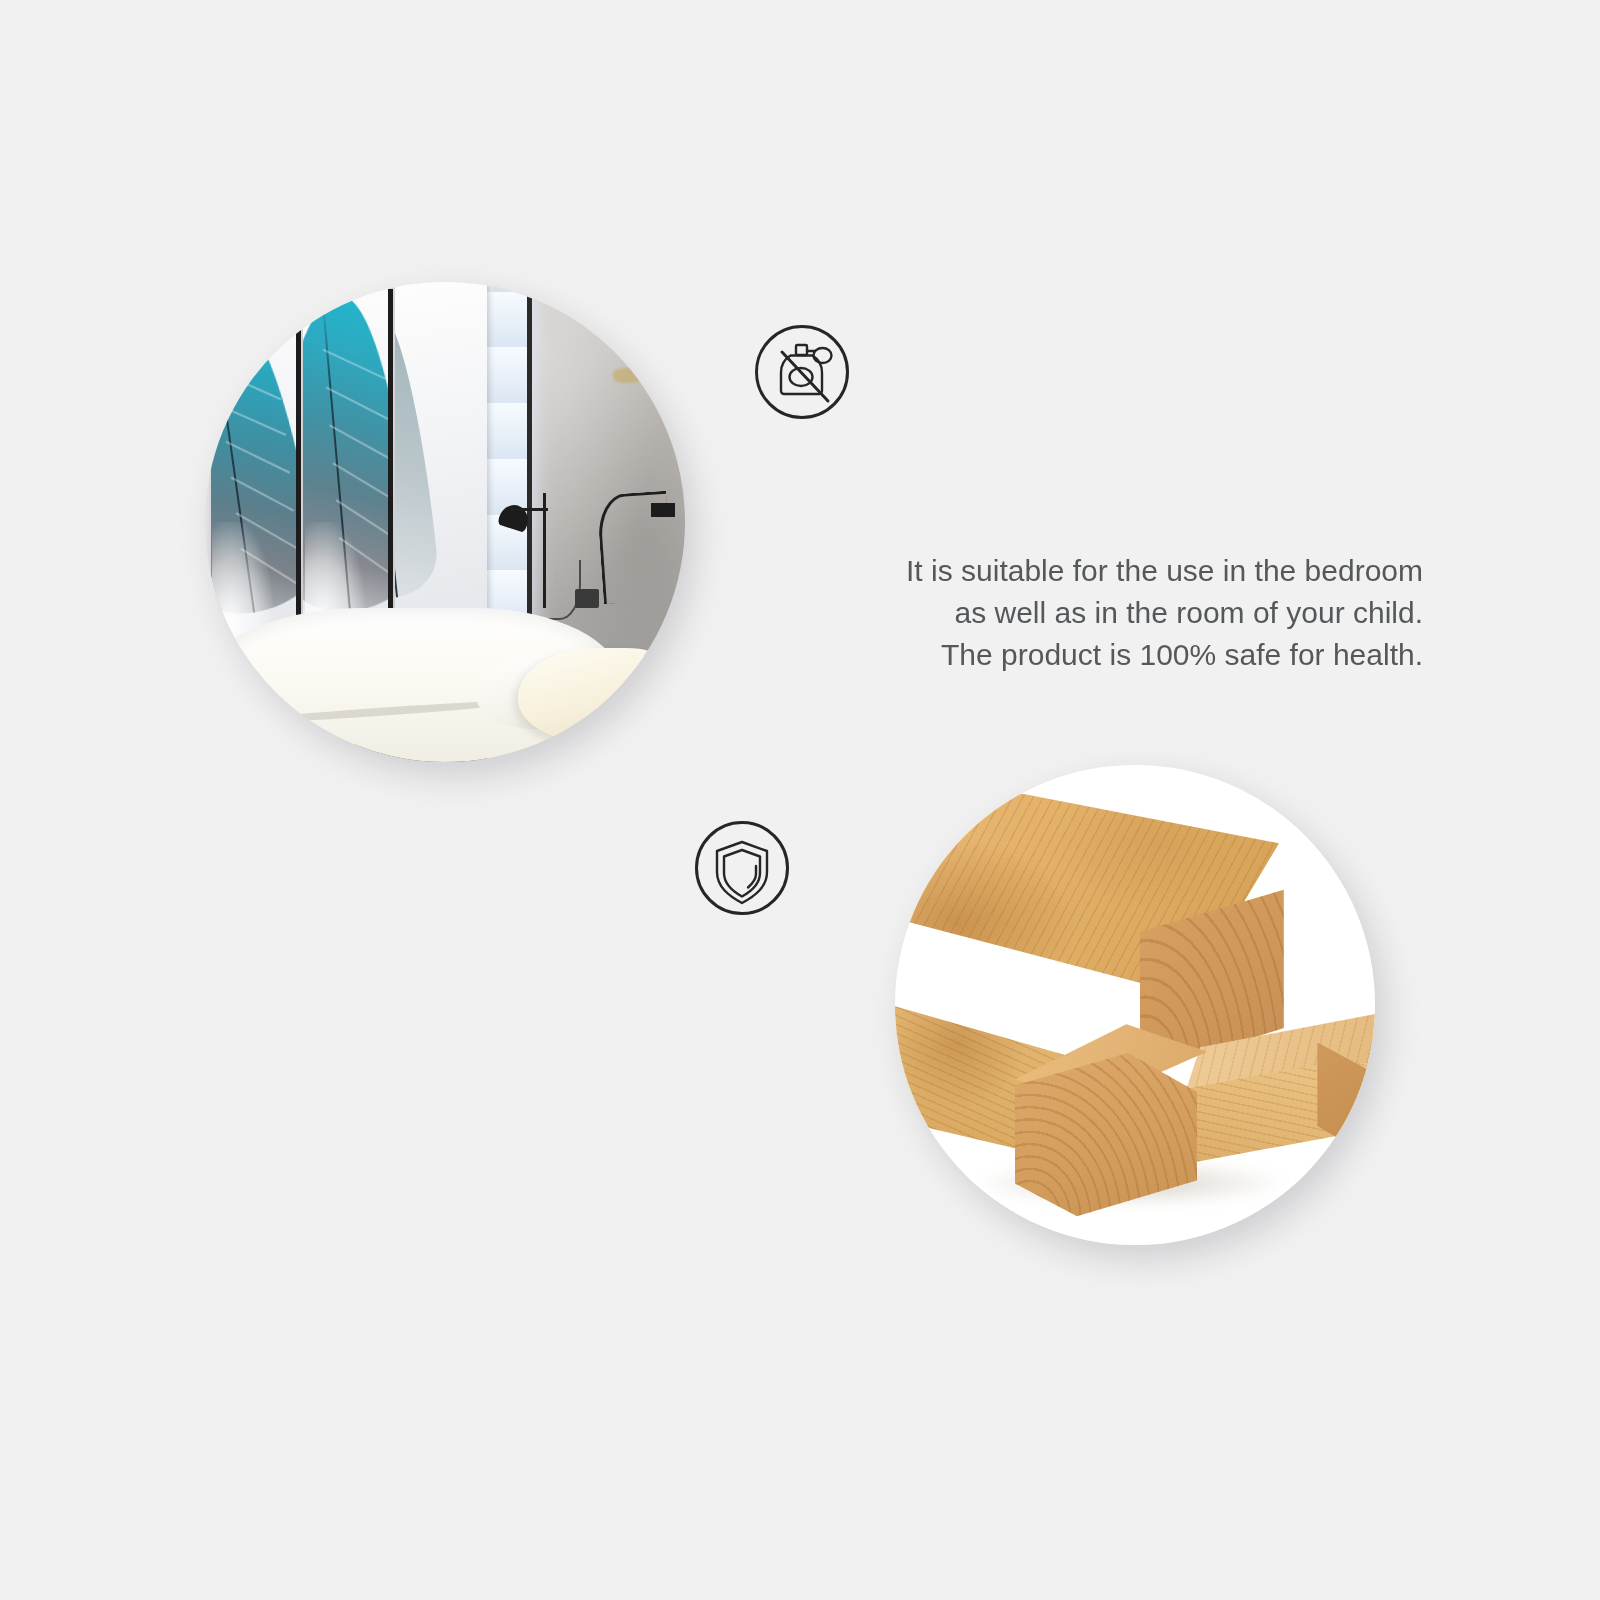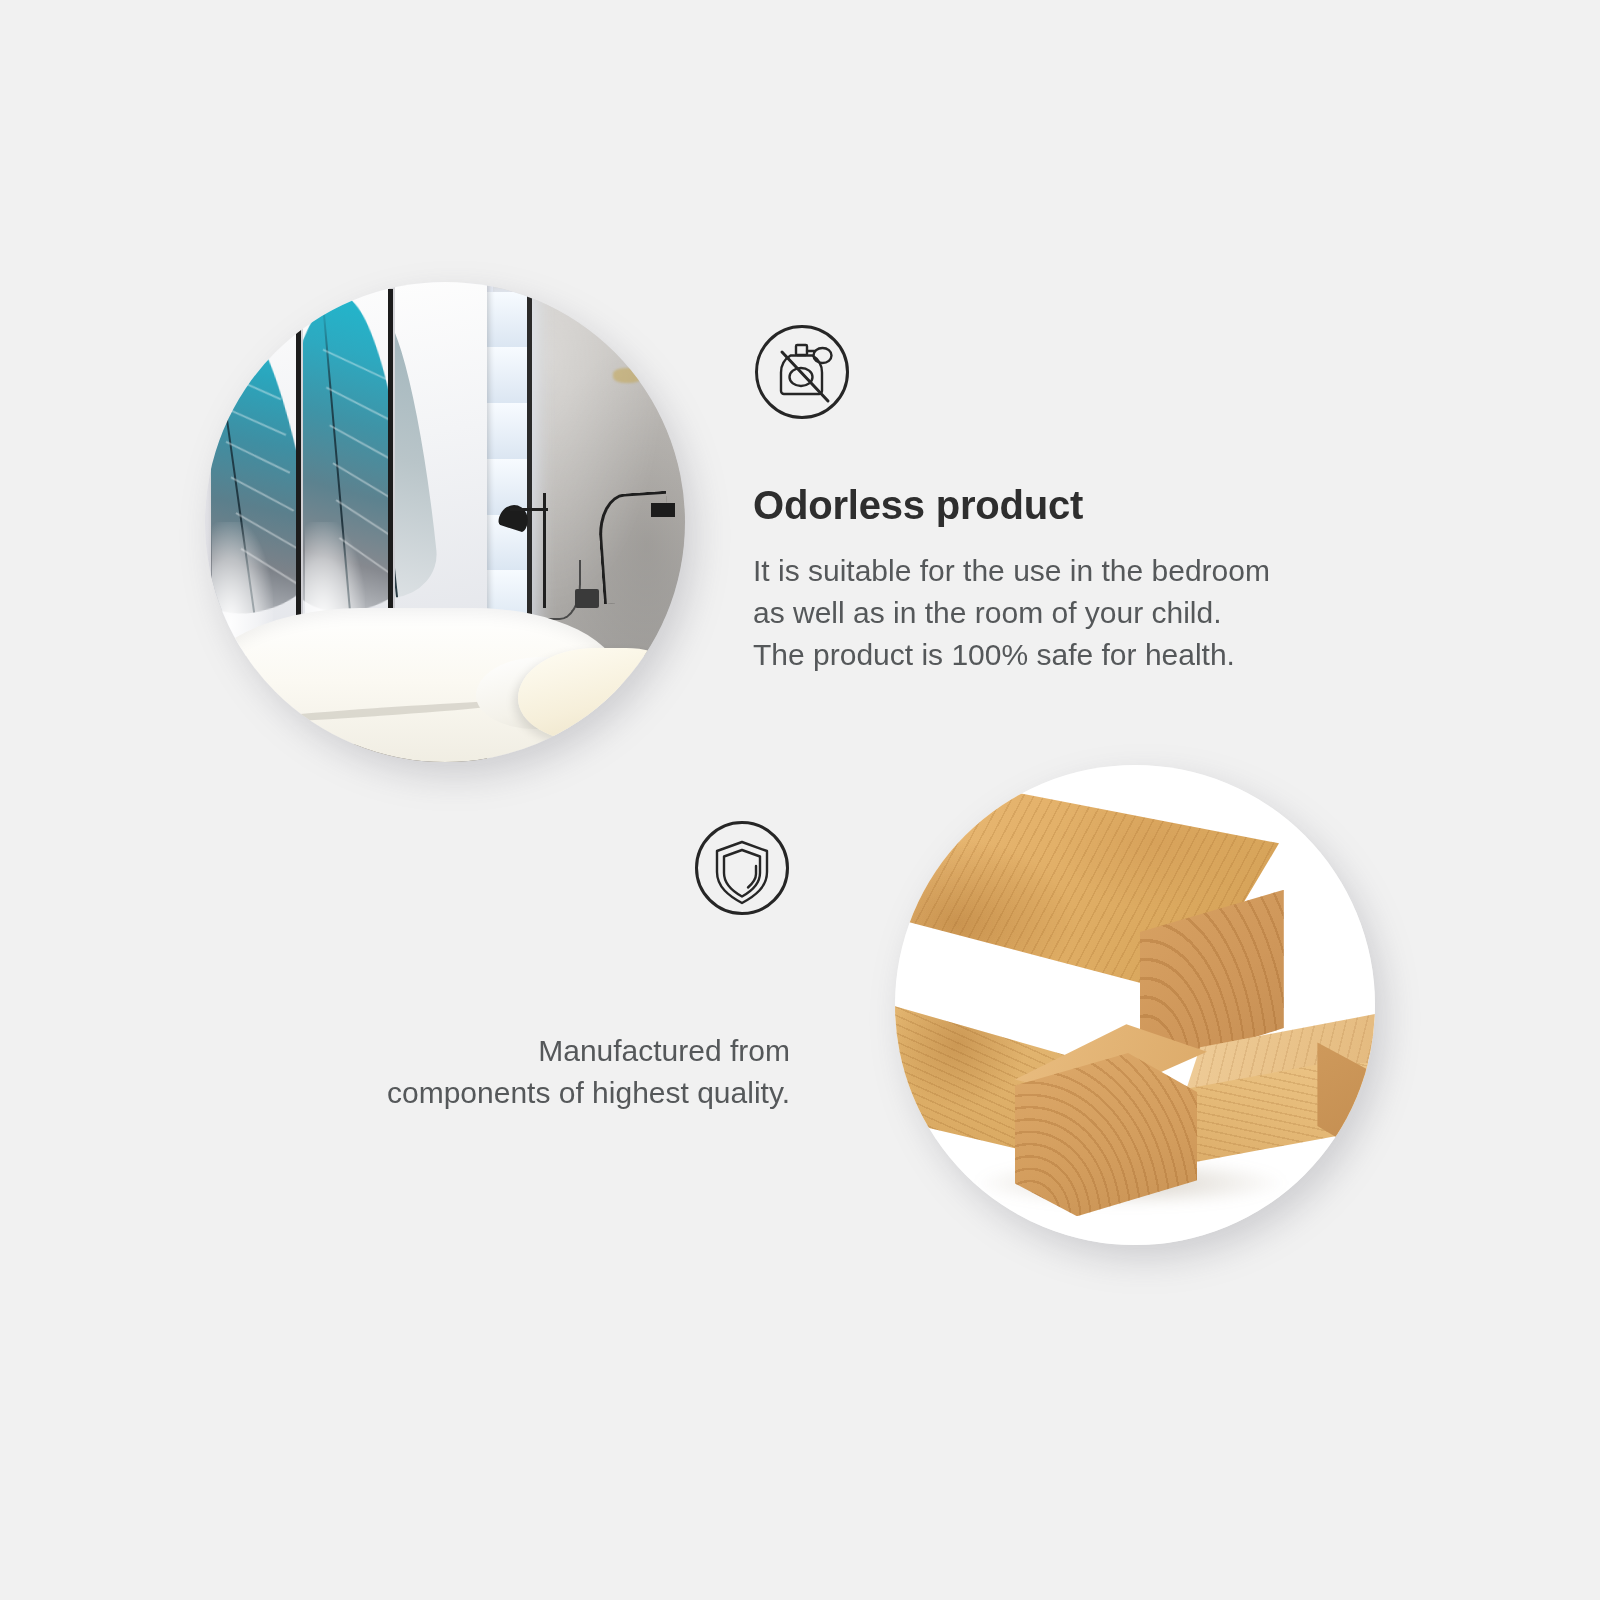--- a/index.html
+++ b/index.html
@@ -317,21 +317,21 @@
   #icon-odorless { left: 754px; top: 324px; }
   #heading-odorless {
     left: 753px; top: 483px;
     font-size: 40px;
     text-align: left;
   }
   #body-odorless {
     left: 753px; top: 550px;
     width: 670px;
     font-size: 30px;
-    text-align: left;
+    text-align: right;
   }
 
   
   #icon-solid { left: 694px; top: 820px; }
   #heading-solid {
     left: 190px; top: 966px;
     width: 600px;
     font-size: 38px;
     text-align: right;
   }
@@ -428,21 +428,20 @@
       <ellipse cx="47" cy="53" rx="11.5" ry="9"></ellipse>
 
       <path d="M53 27 h8"></path>
 
       <ellipse cx="68.5" cy="31.5" rx="9" ry="7.5"></ellipse>
 
       <path d="M28 28 L74 77" stroke-width="3"></path>
     </svg>
   </div>
 
-  <div class="feature-heading" id="heading-odorless">Odorless product</div>
 
   <div class="feature-body" id="body-odorless">It is suitable for the use in the bedroom
 as well as in the room of your child.
 The product is 100% safe for health.</div>
 
   <div class="photo-circle" id="photo-wood">
     <div class="wood-scene">
       <div class="wood-shadow"></div>
       <div class="beam beam-big-top"></div>
       <div class="beam beam-big-front"></div>
@@ -461,16 +460,14 @@
 
       <path d="M48 22 L73 31 v21 c0 15 -12 24 -25 31 c-13 -7 -25 -16 -25 -31 V31 z"></path>
 
       <path d="M48 30 L66 36.5 v16.5 c0 11.5 -9 18.5 -18 23.5 c-9 -5 -18 -12 -18 -23.5 V36.5 z"></path>
 
       <path d="M62 46 v8 c0 6 -4 10 -8 13.5"></path>
     </svg>
   </div>
 
 
-  <div class="feature-body" id="body-solid">Manufactured from
-components of highest quality.</div>
 
 </div>
 
 </body></html>

